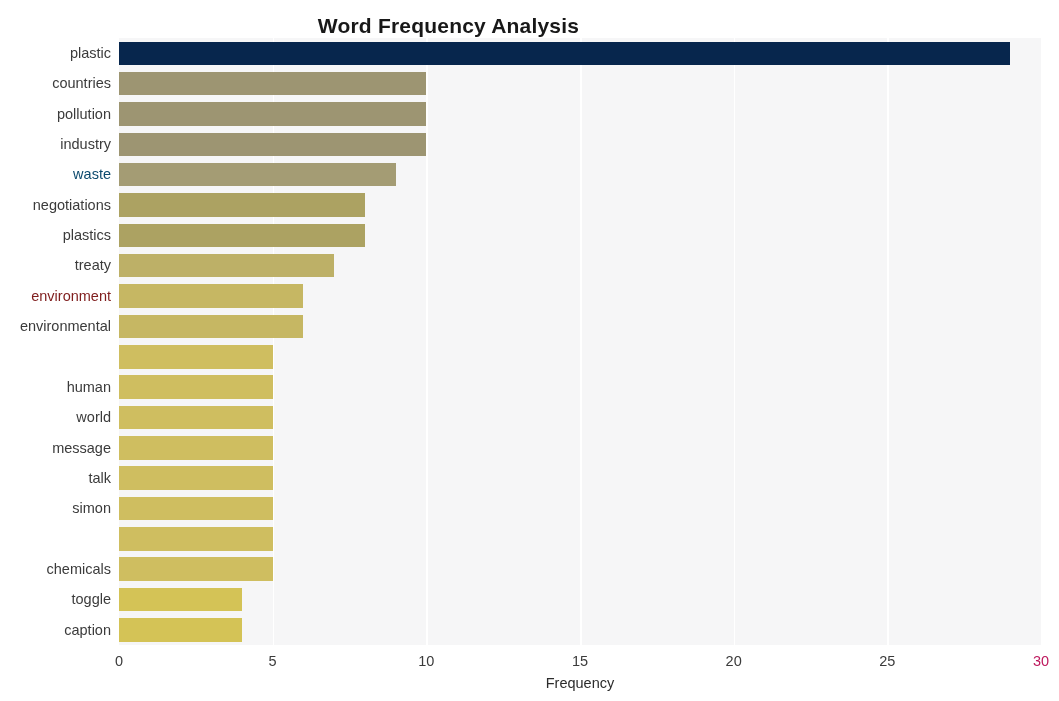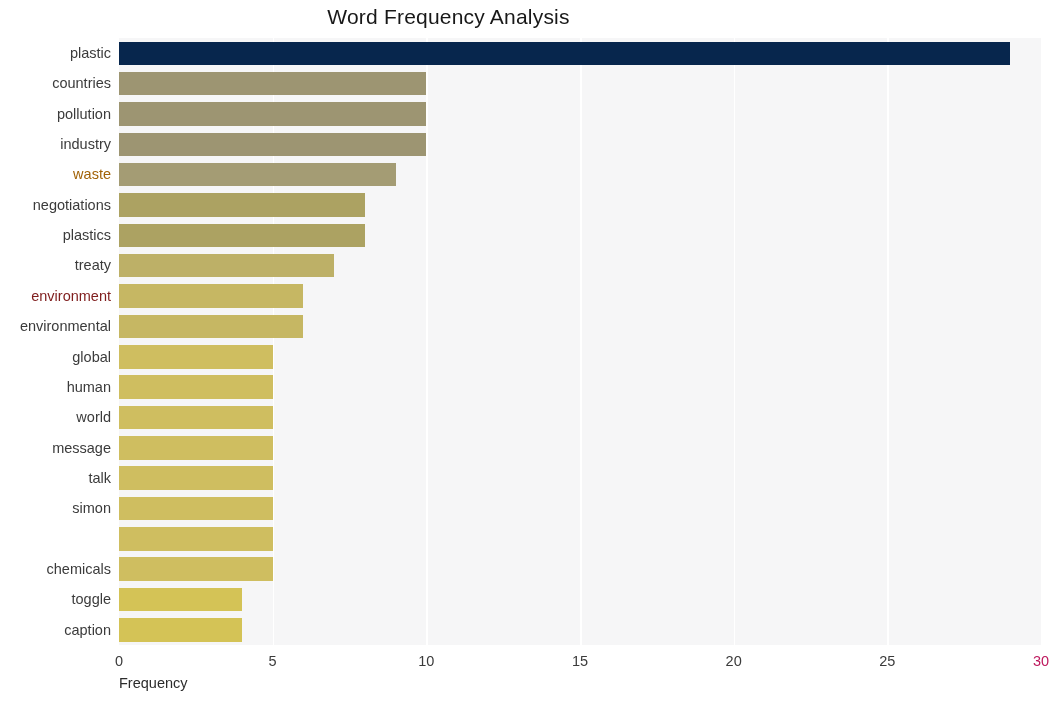--- a/index.html
+++ b/index.html
@@ -15,25 +15,25 @@
   }
   #figure {
     position: relative;
     width: 1059px;
     height: 701px;
     background: #ffffff;
   }
   #chart-title {
     position: absolute;
     left: 0;
-    top: 5px;
+    top: 14px;
     width: 897px;
     text-align: center;
     font-size: 21px;
-    font-weight: normal;
+    font-weight: bold;
     color: #181818;
     letter-spacing: 0.2px;
   }
   
   #plot-area {
     position: absolute;
     left: 119px;
     top: 38px;
     width: 922px;
     height: 607px;
@@ -97,21 +97,21 @@
     transform: translateX(-50%);
     font-size: 14.5px;
     color: #3b3b3b;
     white-space: nowrap;
   }
   #xaxis-label {
     position: absolute;
     left: 119px;
     width: 922px;
     top: 675px;
-    text-align: left;
+    text-align: center;
     font-size: 14.5px;
     color: #2c2c2c;
   }
 </style>
 </head>
 <body>
 
 <div id="figure">
 
   <div id="chart-title">Word Frequency Analysis</div>
@@ -186,27 +186,26 @@
       <div class="bar-row" style="top: 576.65px; width: 922px;">
         <div class="bar" title="caption: 4" style="width: 122.933px; background: rgb(212, 195, 86);"></div>
       </div>
     </div>
 
   <div id="ylabels-layer">
       <div class="ylabel-item" style="top: 0px; color: rgb(59, 59, 59);">plastic</div>
       <div class="ylabel-item" style="top: 30.35px; color: rgb(59, 59, 59);">countries</div>
       <div class="ylabel-item" style="top: 60.7px; color: rgb(59, 59, 59); text-align: right;">pollution</div>
       <div class="ylabel-item" style="top: 91.05px; color: rgb(59, 59, 59);">industry</div>
-      <div class="ylabel-item" style="top: 121.4px; color: #a16207;">waste</div>
+      <div class="ylabel-item" style="top: 121.4px; color: #0c4a6e;">waste</div>
       <div class="ylabel-item" style="top: 151.75px; color: rgb(59, 59, 59);">negotiations</div>
       <div class="ylabel-item" style="top: 182.1px; color: rgb(59, 59, 59);">plastics</div>
       <div class="ylabel-item" style="top: 212.45px; color: rgb(59, 59, 59);">treaty</div>
       <div class="ylabel-item" style="top: 242.8px; color: #7f1d1d;">environment</div>
       <div class="ylabel-item" style="top: 273.15px; color: rgb(59, 59, 59);">environmental</div>
-      <div class="ylabel-item" style="top: 303.5px; color: rgb(59, 59, 59);">global</div>
       <div class="ylabel-item" style="top: 333.85px; color: rgb(59, 59, 59);">human</div>
       <div class="ylabel-item" style="top: 364.2px; color: rgb(59, 59, 59);">world</div>
       <div class="ylabel-item" style="top: 394.55px; color: rgb(59, 59, 59);">message</div>
       <div class="ylabel-item" style="top: 424.9px; color: rgb(59, 59, 59);">talk</div>
       <div class="ylabel-item" style="top: 455.25px; color: rgb(59, 59, 59);">simon</div>
       <div class="ylabel-item" style="top: 515.95px; color: rgb(59, 59, 59);">chemicals</div>
       <div class="ylabel-item" style="top: 546.3px; color: rgb(59, 59, 59);">toggle</div>
       <div class="ylabel-item" style="top: 576.65px; color: rgb(59, 59, 59);">caption</div>
     </div>
 

